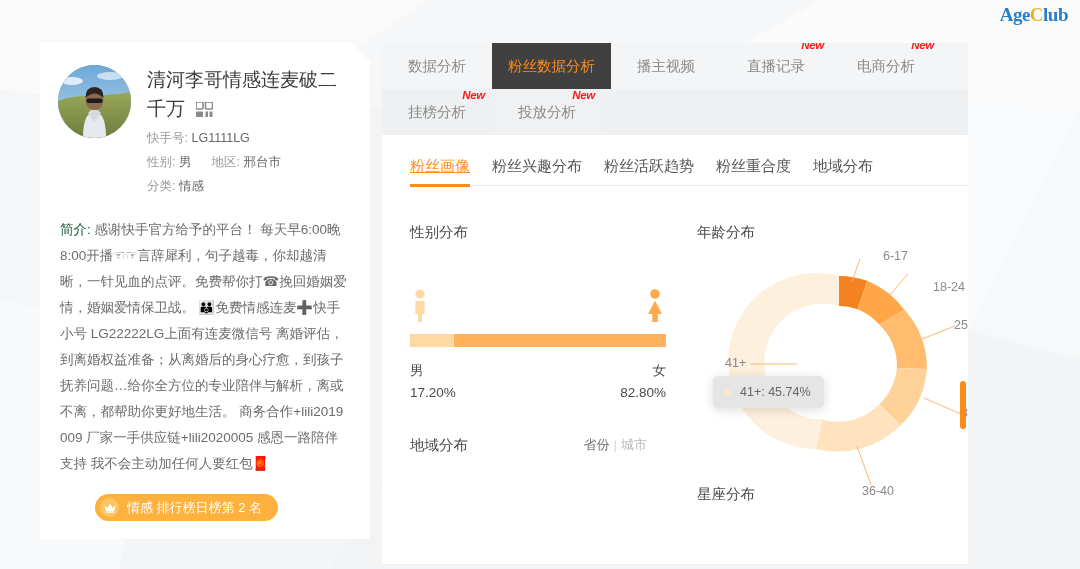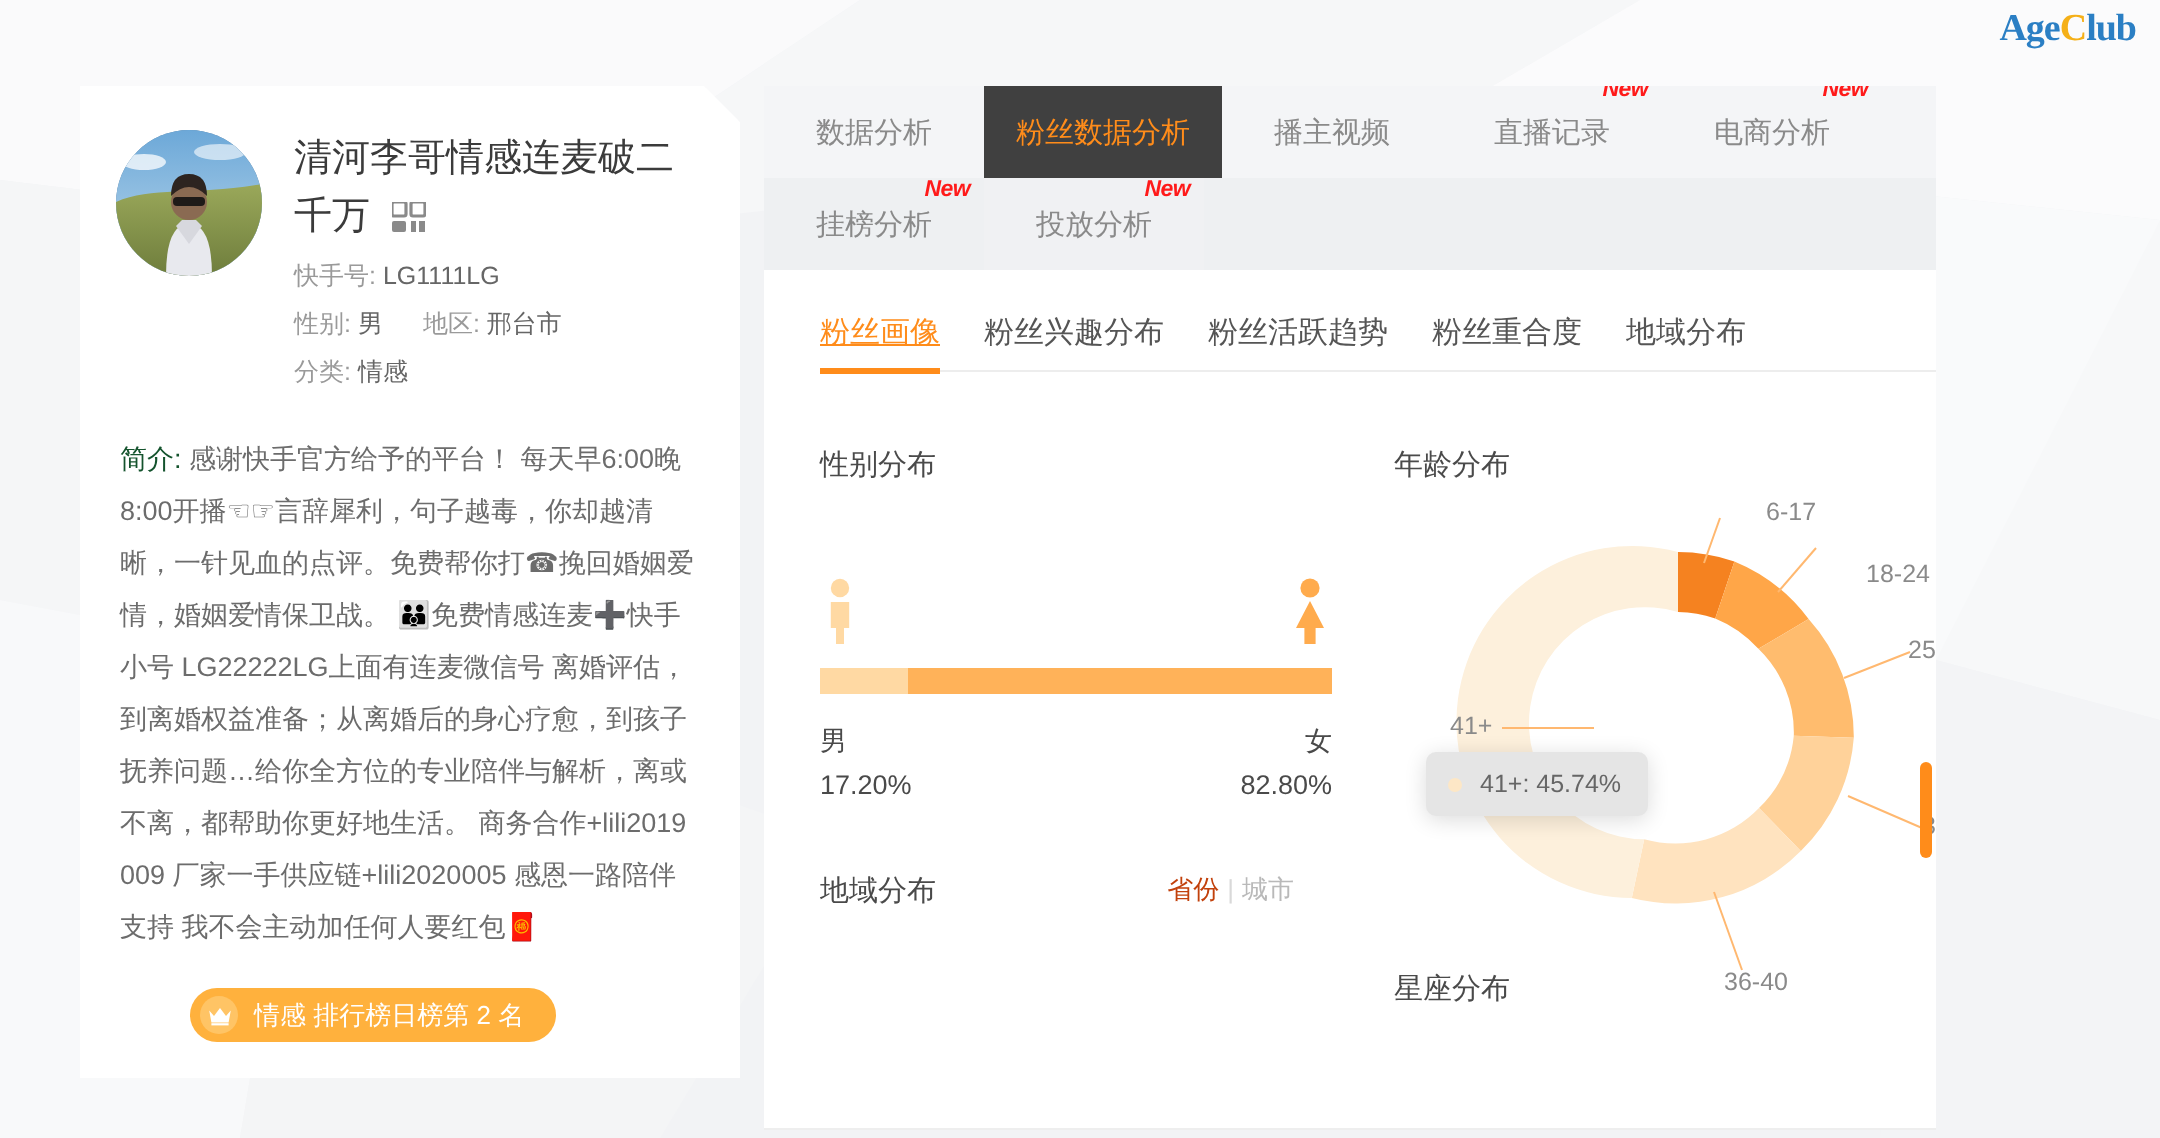--- a/index.html
+++ b/index.html
@@ -121,21 +121,21 @@
 
   .panel-grid { display: flex; }
   .panel { width: 293px; position: relative; padding: 0 0 0 28px; }
   .panel.right-col { padding-left: 22px; }
   .sec-title {
     font-size: 14.5px; color: #4a4a4a; margin-top: 37px;
     display: flex; align-items: center; justify-content: space-between;
     padding-right: 28px;
   }
   .toggle { font-size: 13px; color: #b9b9b9; white-space: nowrap; }
-  .toggle .on { color: #c2410c; }
+  .toggle .on { color: #737373; }
   .toggle .sep { color: #d9d9d9; margin: 0 4px; }
 
   
   #gender-icons {
     display: flex; justify-content: space-between;
     align-items: flex-end; margin-top: 46px; width: 256px; height: 34px;
   }
   #gender-bar {
     margin-top: 12px; width: 256px; height: 13px;
     background: #ffb259; display: flex; overflow: hidden;

